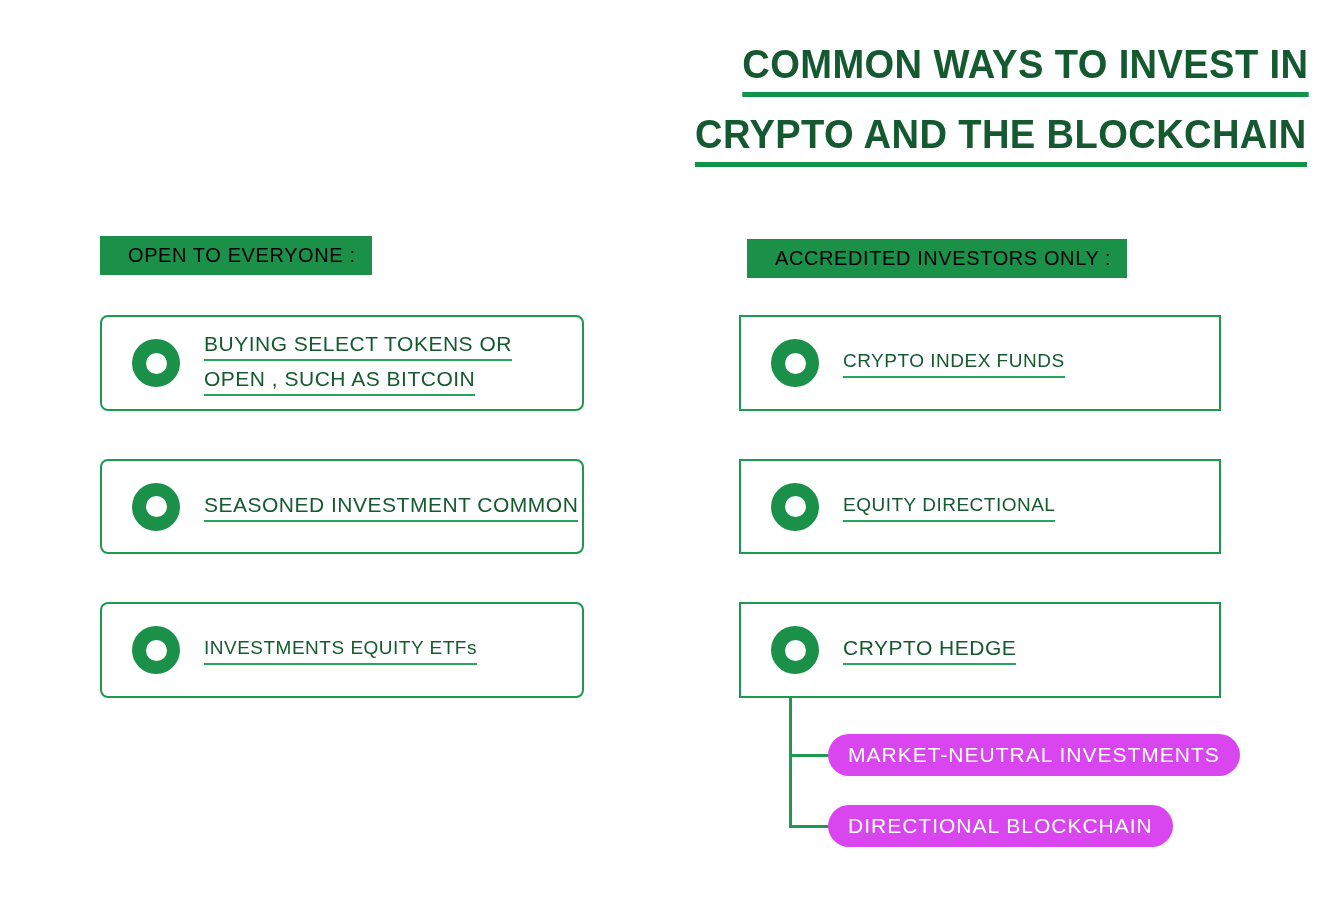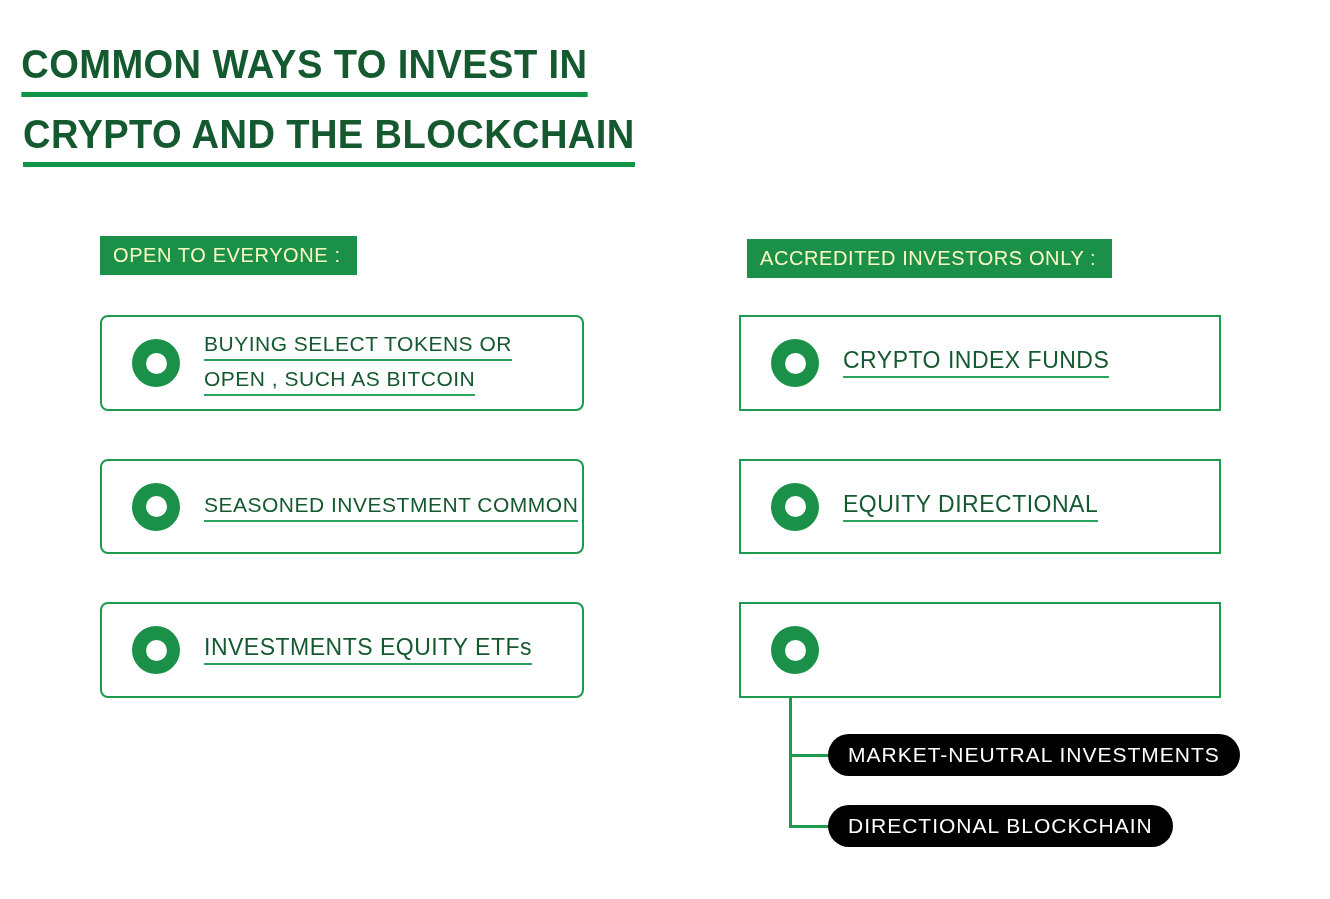--- a/index.html
+++ b/index.html
@@ -14,21 +14,21 @@
     font-family: "Liberation Sans", sans-serif;
     overflow: hidden;
   }
 
   
   #title-block {
     position: absolute;
     top: 40px;
     left: 0;
     width: 1330px;
-    text-align: left;
+    text-align: right;
   }
   .title-line {
     display: block;
     margin: 0 auto 13px auto;
   }
   .title-text {
     display: inline-block;
     font-family: "Liberation Sans Narrow", "Liberation Sans", sans-serif;
     font-size: 41px;
     font-weight: 700;
@@ -46,26 +46,26 @@
   .column {
     position: absolute;
     top: 236px;
   }
   #column-open     { left: 100px; width: 484px; }
   #column-accredited { left: 739px; width: 482px; }
 
   .section-banner {
     display: inline-block;
     background: #1a9049;
-    color: #fef9c3;
+    color: #000000;
     font-family: "Liberation Sans Narrow", "Liberation Sans", sans-serif;
     font-size: 20px;
     font-weight: 400;
     letter-spacing: 0.6px;
-    padding: 9px 16px 10px 13px;
+    padding: 9px 16px 10px 28px;
     white-space: nowrap;
     line-height: 20px;
   }
   #column-accredited .section-banner { margin-top: 3px; margin-left: 8px; }
 
   
   .card {
     box-sizing: border-box;
     border: 2px solid #1e9950;
     background: #ffffff;
@@ -113,21 +113,21 @@
     font-weight: 500;
     letter-spacing: 0.5px;
     color: #14592f;
     line-height: 25px;
     border-bottom: 2px solid #2aa35c;
     padding-bottom: 3px;
     margin-bottom: 5px;
     white-space: nowrap;
   }
   .card-label:last-child { margin-bottom: 0; }
-  .card-label.big { font-size: 23px; }
+  .card-label.big { font-size: 19px; }
 
   
   #branch-tree {
     position: absolute;
     left: 739px;
     top: 697px;
     width: 482px;
     height: 160px;
   }
   .branch-trunk {
@@ -144,21 +144,21 @@
     width: 42px;
     height: 3px;
     background: #1e9950;
   }
   .branch-arm.arm-1 { top: 57px; }
   .branch-arm.arm-2 { top: 128px; }
 
   .pill {
     position: absolute;
     left: 89px;
-    background: #000000;
+    background: #d946ef;
     color: #ffffff;
     border-radius: 21px;
     font-family: "Liberation Sans Narrow", "Liberation Sans", sans-serif;
     font-size: 21px;
     font-weight: 400;
     letter-spacing: 1px;
     line-height: 21px;
     padding: 10px 20px 11px 20px;
     white-space: nowrap;
   }
@@ -219,20 +219,21 @@
   <div class="card card-2">
     <span class="ring-icon"></span>
     <span class="card-labels">
       <span class="card-label big">EQUITY DIRECTIONAL</span>
     </span>
   </div>
 
   <div class="card card-3">
     <span class="ring-icon"></span>
     <span class="card-labels">
+      <span class="card-label">CRYPTO HEDGE</span>
     </span>
   </div>
 
 </div>
 
 <div id="branch-tree">
   <div class="branch-trunk"></div>
   <div class="branch-arm arm-1"></div>
   <div class="branch-arm arm-2"></div>
 

